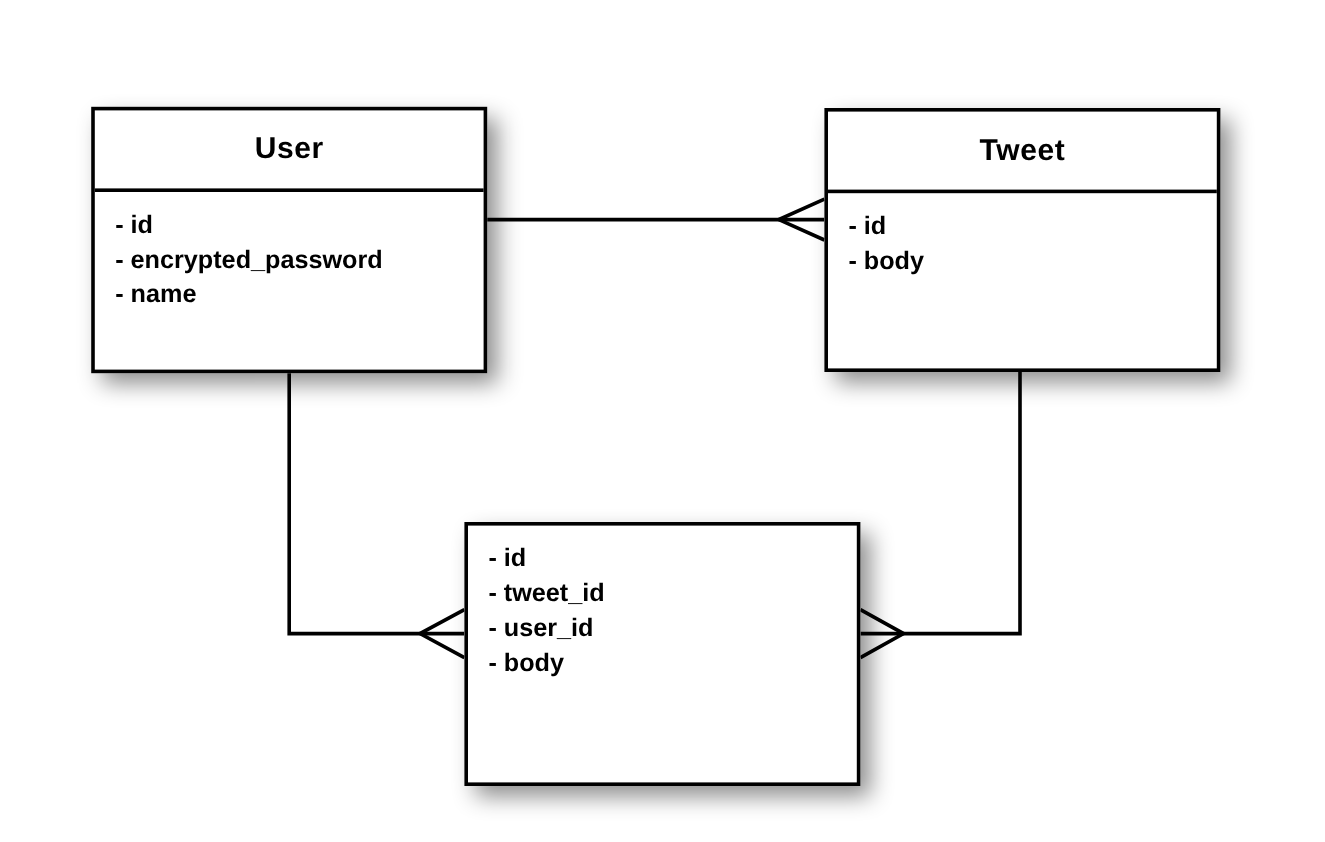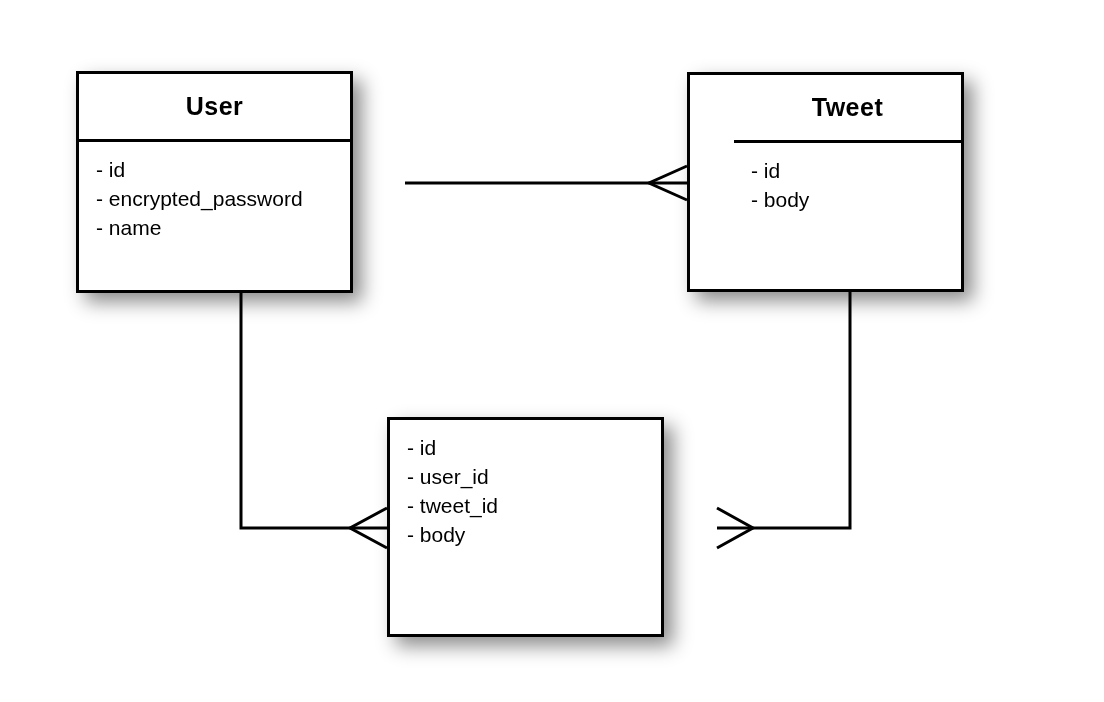--- a/index.html
+++ b/index.html
@@ -17,44 +17,46 @@
     overflow: hidden;
   }
   .connector-layer {
     position: absolute;
     left: 0;
     top: 0;
     z-index: 1;
   }
   .entity {
     position: absolute;
-    width: 277px;
+    width: 330px;
     box-sizing: border-box;
     border: 3px solid #000000;
     background: #ffffff;
     box-shadow: 9px 9px 18px rgba(0, 0, 0, 0.45);
     z-index: 2;
+    margin-top: 18px;
   }
   .entity-user    { left: 76px;  top: 71px;  height: 222px; }
-  .entity-tweet   { left: 687px; top: 72px;  height: 220px; padding-left: 44px; }
+  .entity-tweet   { left: 687px; top: 72px;  height: 220px; }
   .entity-comment { left: 387px; top: 417px; height: 220px; }
   .entity-header {
     height: 65px;
     border-bottom: 3px solid #000000;
     display: flex;
     align-items: center;
     justify-content: center;
     font-size: 25px;
     font-weight: bold;
     letter-spacing: 0.5px;
   }
   .entity-body {
     padding: 13px 10px 0 17px;
     font-size: 21px;
     line-height: 29px;
+    font-weight: bold;
   }
   .field {
     white-space: pre;
   }
 </style>
 </head>
 <body>
 
 <div class="canvas">
 
@@ -88,19 +90,19 @@
     <div class="entity-header">Tweet</div>
     <div class="entity-body">
       <div class="field">- id</div>
       <div class="field">- body</div>
     </div>
   </div>
 
   <div class="entity entity-comment">
     <div class="entity-body">
       <div class="field">- id</div>
+      <div class="field">- tweet_id</div>
       <div class="field">- user_id</div>
-      <div class="field">- tweet_id</div>
       <div class="field">- body</div>
     </div>
   </div>
 
 </div>
 
 </body></html>

